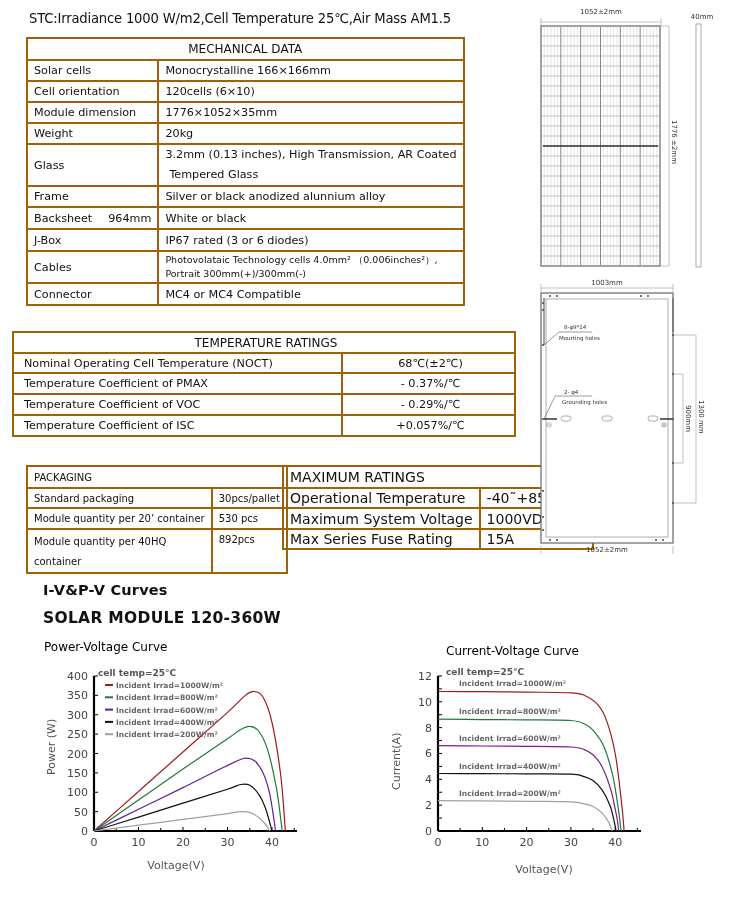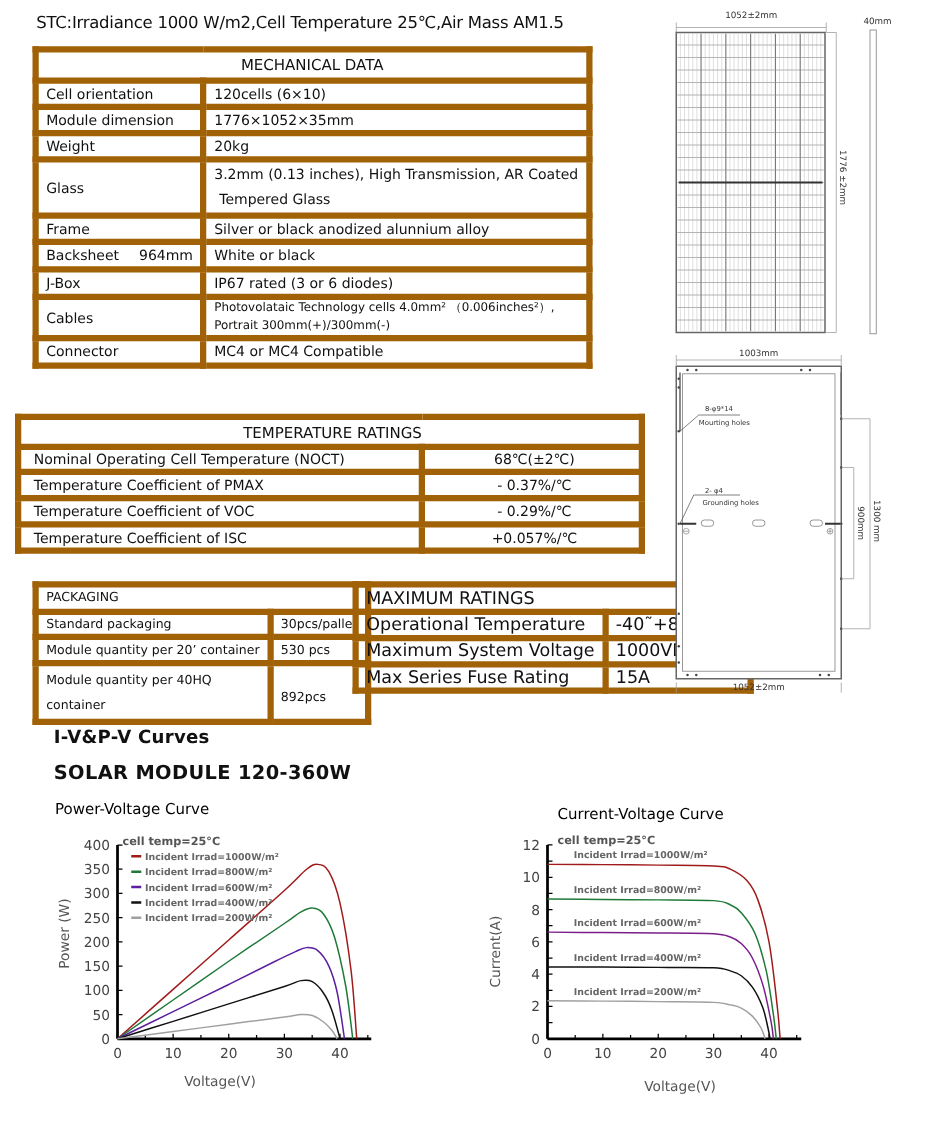--- a/index.html
+++ b/index.html
@@ -1,20 +1,20 @@
 <!DOCTYPE html>
 <html><head>
 <meta charset="utf-8">
 <style>
   html, body { margin:0; padding:0; background:#ffffff; }
   body { width:750px; height:913px; position:relative; overflow:hidden; font-family:"DejaVu Sans", sans-serif; color:#111; }
   .abs { position:absolute; }
   .stc { left:29px; top:11px; font-size:13.2px; letter-spacing:-0.2px; white-space:nowrap; }
   table { border-collapse:collapse; position:absolute; }
-  td { border:5px solid #a16207; padding:0 6px; font-size:11.2px; white-space:nowrap; vertical-align:middle;margin-left:40px; }
+  td { border:2px solid #a16207; padding:0 6px; font-size:11.2px; white-space:nowrap; vertical-align:middle;margin-left:40px; }
   .mech { left:26px; top:37px; width:434px; border:2px solid #222; }
   .mech td.hdr { text-align:center; font-size:12px; height:20px; }
   .mech td.k { width:131px; }
   .temp { left:12px; top:331px; width:504px; border:2px solid #222; }
   .temp td { padding-left:10px; }
   .temp td.hdr { text-align:center; font-size:12px; height:19px; }
   .temp td.v { text-align:center; width:155px; }
   .pack { left:26px; top:465px; width:246px; border:2px solid #333; }
   .pack td { font-size:10px; padding:0 6px; }
   .maxr { left:282px; top:465px; width:220px; border:2px solid #333; }
@@ -28,20 +28,24 @@
 <body>
 
 <div class="abs stc">STC:Irradiance 1000 W/m2,Cell Temperature 25℃,Air Mass AM1.5</div>
 
 <table class="mech">
   <tbody>
       <tr>
         <td class="hdr" colspan="2">MECHANICAL DATA</td>
       </tr>
   <tr style="height:21px">
+        <td class="k">Solar cells</td>
+        <td>Monocrystalline 166×166mm</td>
+      </tr>
+  <tr style="height:21px">
         <td class="k">Cell orientation</td>
         <td>120cells (6×10)</td>
       </tr>
   <tr style="height:21px">
         <td class="k">Module dimension</td>
         <td>1776×1052×35mm</td>
       </tr>
   <tr style="height:21px">
         <td class="k">Weight</td>
         <td>20kg</td>
@@ -114,21 +118,21 @@
       </tr>
   <tr style="height:21px">
         <td>Module quantity per 20’ container</td>
         <td>530 pcs</td>
       </tr>
   <tr style="height:38px">
         <td style="line-height:20px;vertical-align:top;padding-top:2px">
           <div>Module quantity per 40HQ</div>
           <div>container</div>
         </td>
-        <td style="vertical-align:top;padding-top:20px">892pcs</td>
+        <td style="vertical-align:top;padding-top:4px">892pcs</td>
       </tr>
 </tbody>
   </table>
 
 <table class="maxr">
   <tbody>
       <tr style="height:22px">
         <td colspan="2">MAXIMUM RATINGS</td>
       </tr>
   <tr style="height:20px">

